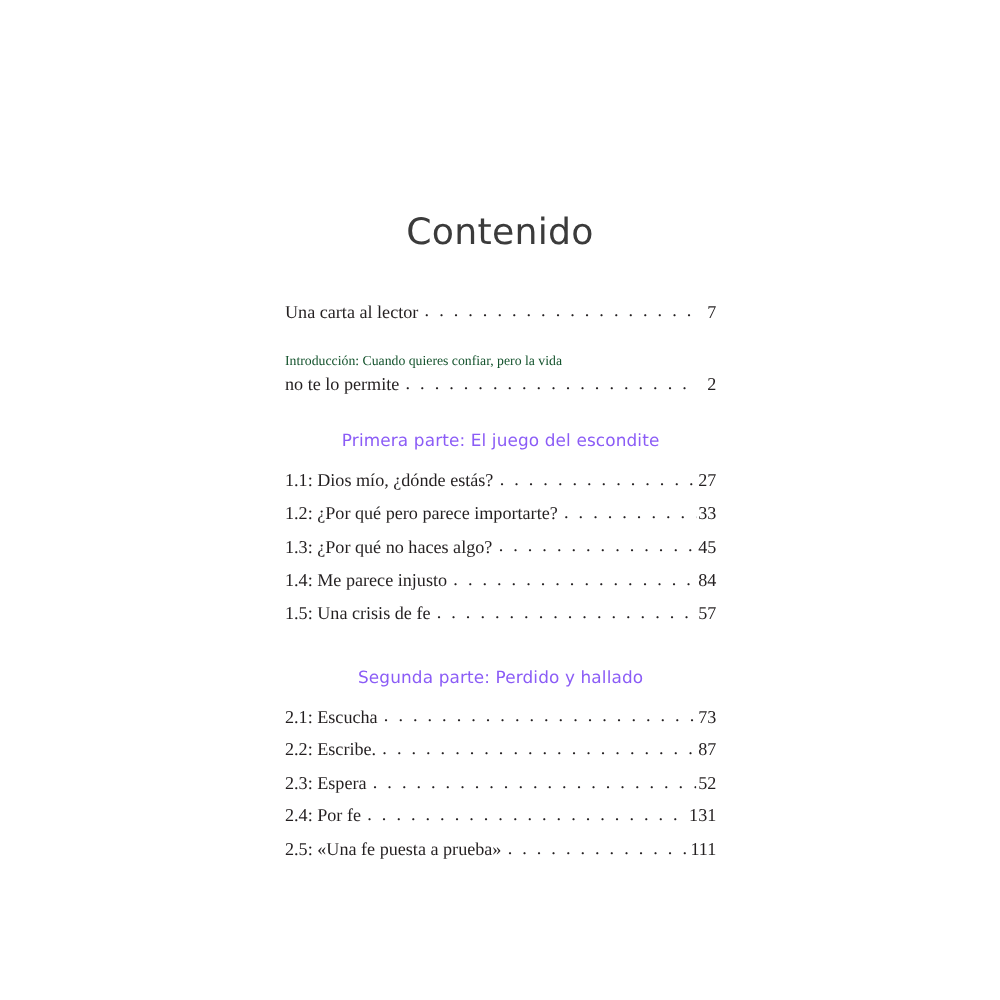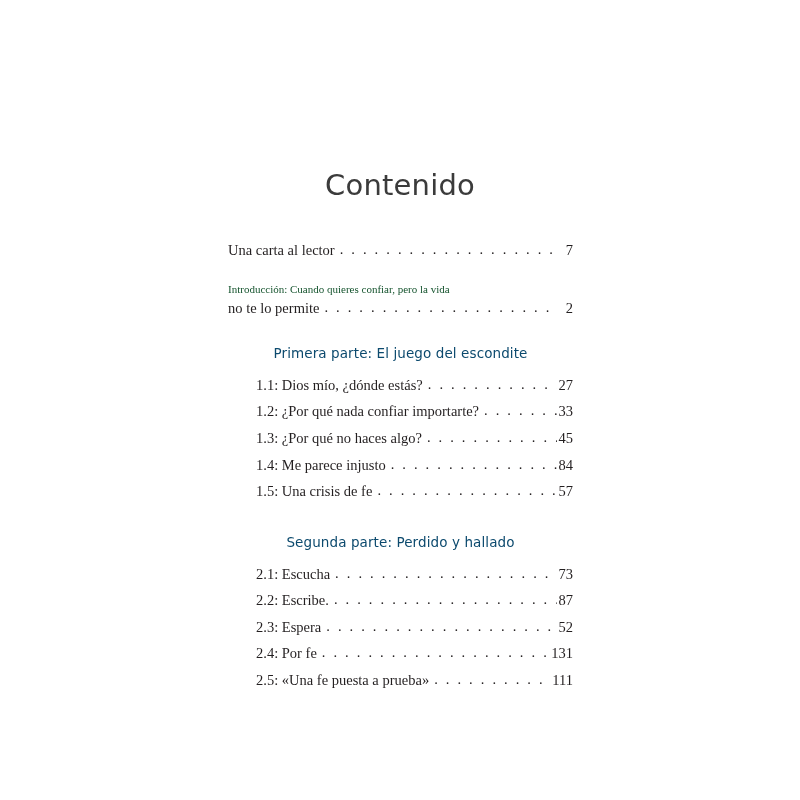--- a/index.html
+++ b/index.html
@@ -85,26 +85,26 @@
   }
 
   .spacer-sm { height: 14px; }
   .spacer-md { height: 21px; }
   .spacer-lg { height: 26px; }
 
   .part-heading {
     font-family: "DejaVu Sans", sans-serif;
     font-size: 13.5px;
     font-weight: 400;
-    color: #0c4a6e;
+    color: #8b5cf6;
     text-align: center;
     letter-spacing: 0.1px;
   }
 
-  .group .entry { margin-bottom: 5.5px; margin-left: 28px; }
+  .group .entry { margin-bottom: 5.5px; }
 </style>
 </head>
 <body>
 
 <div class="page">
 
   <div class="toc-title">Contenido</div>
 
   <div class="toc-body">
 
@@ -131,21 +131,21 @@
 
     <div class="spacer-sm"></div>
 
     <div class="group">
       <div class="entry">
         <span class="label">1.1: Dios mío, ¿dónde estás?</span>
         <span class="dots">. . . . . . . . . . . . . . . . . . . . . . . . . . . . . . . . . . . . . . . . . . . . . . . . . . . . . . . . . . . . . . . . . . . . . . . . . . . . . . . .</span>
         <span class="page-num">27</span>
       </div>
       <div class="entry">
-        <span class="label">1.2: ¿Por qué nada confiar importarte?</span>
+        <span class="label">1.2: ¿Por qué pero parece importarte?</span>
         <span class="dots">. . . . . . . . . . . . . . . . . . . . . . . . . . . . . . . . . . . . . . . . . . . . . . . . . . . . . . . . . . . . . . . . . . . . . . . . . . . . . . . .</span>
         <span class="page-num">33</span>
       </div>
       <div class="entry">
         <span class="label">1.3: ¿Por qué no haces algo?</span>
         <span class="dots">. . . . . . . . . . . . . . . . . . . . . . . . . . . . . . . . . . . . . . . . . . . . . . . . . . . . . . . . . . . . . . . . . . . . . . . . . . . . . . . .</span>
         <span class="page-num">45</span>
       </div>
       <div class="entry">
         <span class="label">1.4: Me parece injusto</span>

